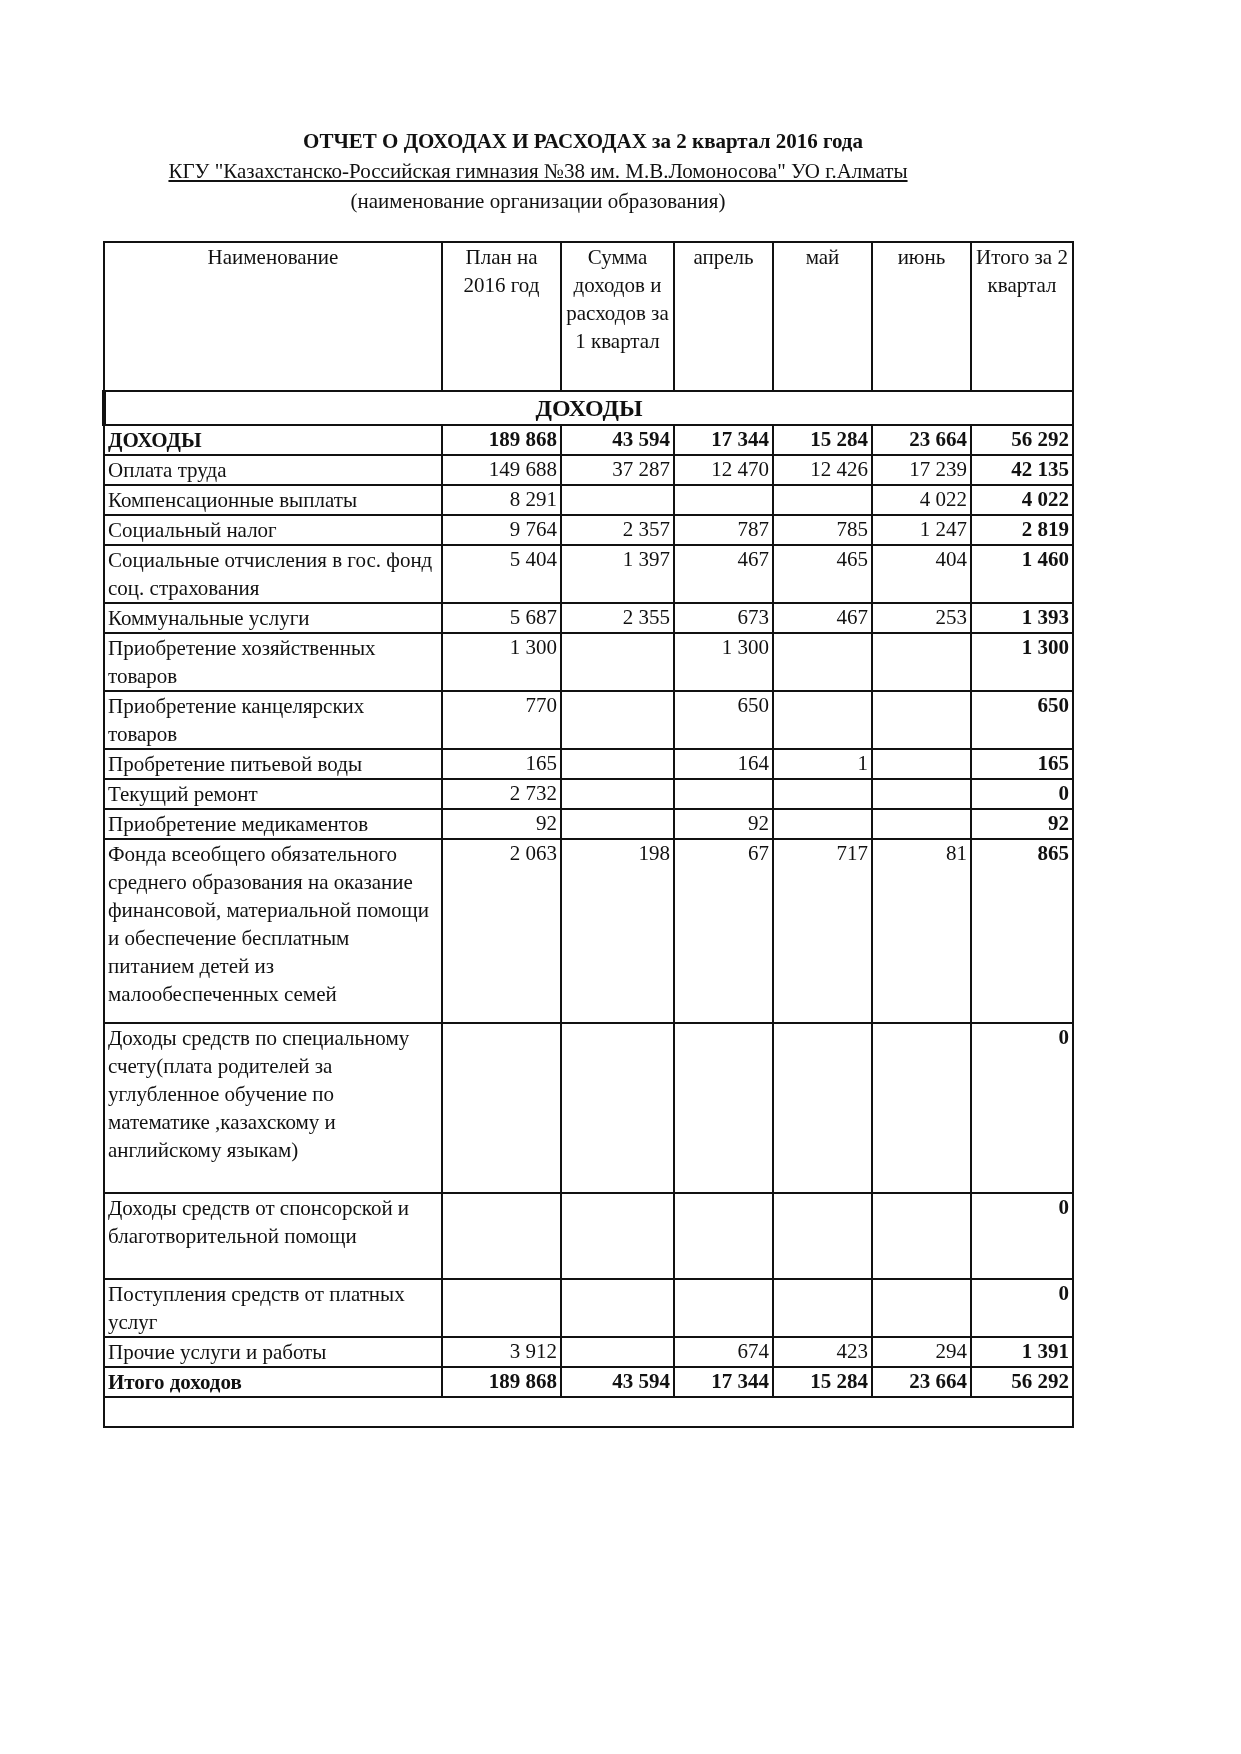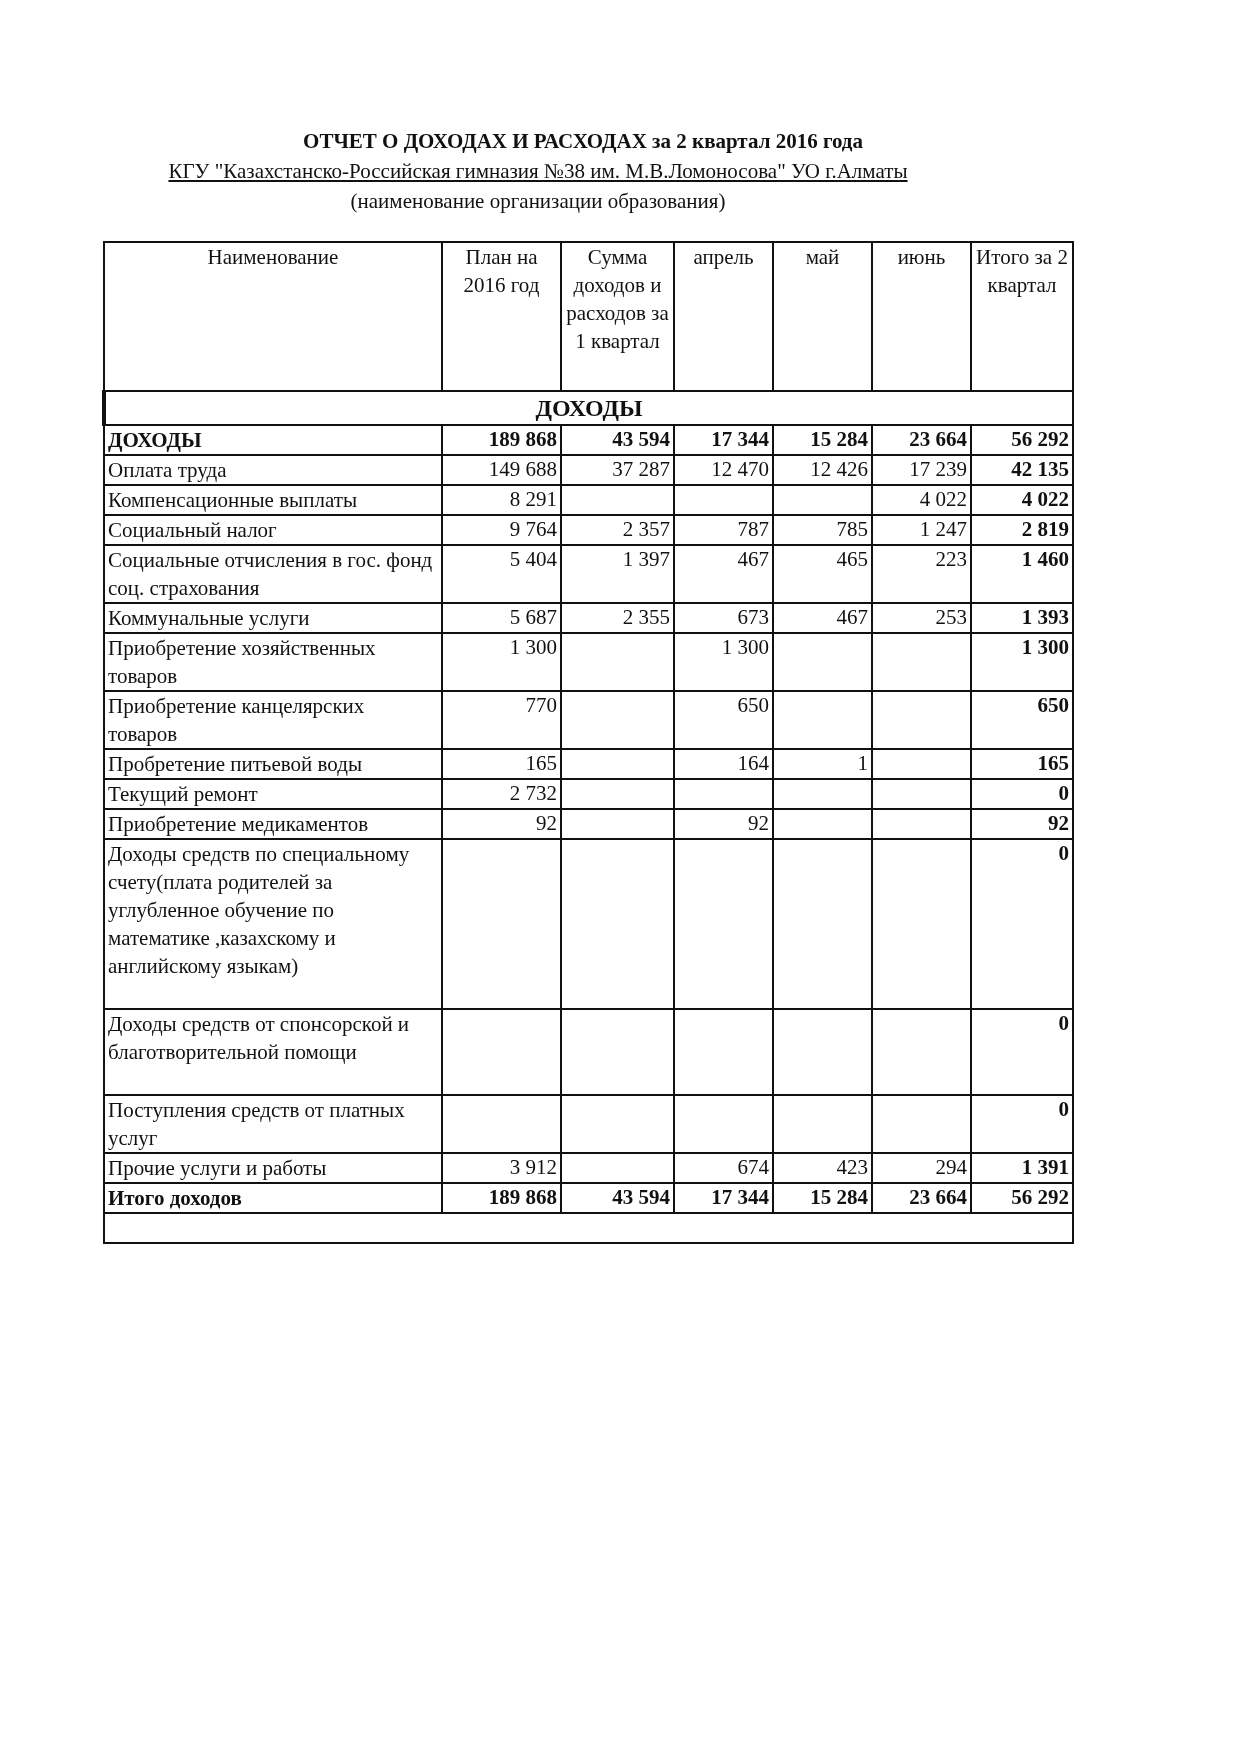--- a/index.html
+++ b/index.html
@@ -95,21 +95,21 @@
         <td class="num">785</td>
         <td class="num">1 247</td>
         <td class="tot">2 819</td>
       </tr>
       <tr>
         <td class="name" style="height: 56px;">Социальные отчисления в гос. фонд соц. страхования</td>
         <td class="num">5 404</td>
         <td class="num">1 397</td>
         <td class="num">467</td>
         <td class="num">465</td>
-        <td class="num">223</td>
+        <td class="num">404</td>
         <td class="tot">1 460</td>
       </tr>
       <tr>
         <td class="name" style="height: 26px;">Коммунальные услуги</td>
         <td class="num">5 687</td>
         <td class="num">2 355</td>
         <td class="num">673</td>
         <td class="num">467</td>
         <td class="num">253</td>
         <td class="tot">1 393</td>
@@ -151,20 +151,29 @@
         <td class="tot">0</td>
       </tr>
       <tr>
         <td class="name" style="height: 26px;">Приобретение медикаментов</td>
         <td class="num">92</td>
         <td class="num"></td>
         <td class="num">92</td>
         <td class="num"></td>
         <td class="num"></td>
         <td class="tot">92</td>
+      </tr>
+      <tr>
+        <td class="name" style="height: 182px;">Фонда всеобщего обязательного среднего образования на оказание финансовой, материальной помощи и обеспечение бесплатным питанием детей из малообеспеченных семей</td>
+        <td class="num">2 063</td>
+        <td class="num">198</td>
+        <td class="num">67</td>
+        <td class="num">717</td>
+        <td class="num">81</td>
+        <td class="tot">865</td>
       </tr>
       <tr>
         <td class="name" style="height: 168px;">Доходы  средств по специальному счету(плата родителей за углубленное обучение по математике ,казахскому и английскому языкам)</td>
         <td class="num"></td>
         <td class="num"></td>
         <td class="num"></td>
         <td class="num"></td>
         <td class="num"></td>
         <td class="tot">0</td>
       </tr>

